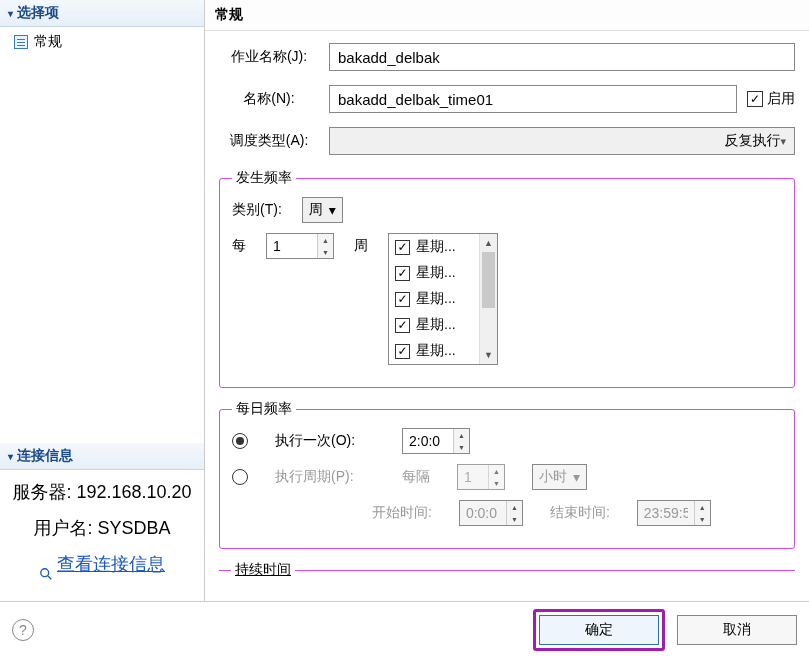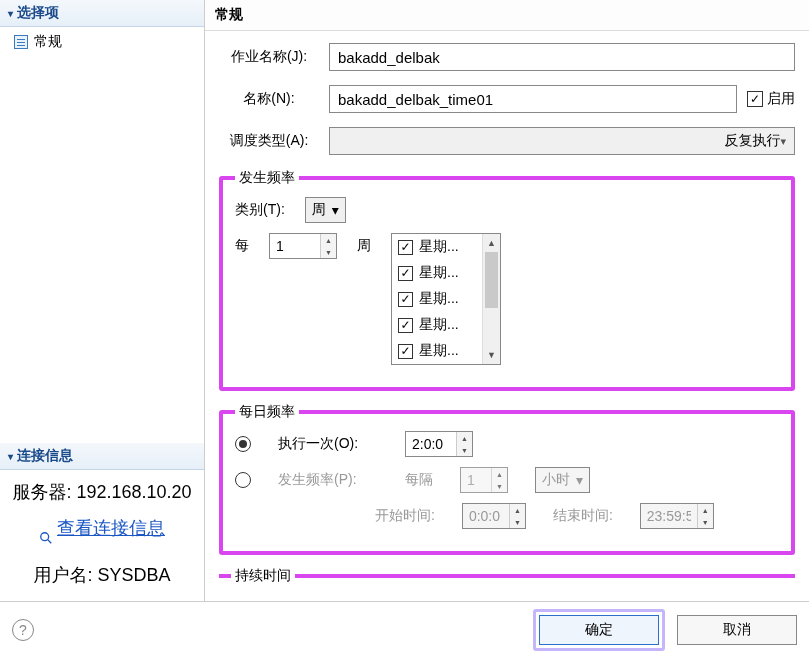--- a/index.html
+++ b/index.html
@@ -132,21 +132,21 @@
     .chk-box {
       width: 16px; height: 16px;
       border: 1px solid #333;
       display: inline-flex;
       align-items: center;
       justify-content: center;
       font-size: 12px;
       background: #fff;
     }
     fieldset {
-      border: 4px solid #d946ef;
+      border: 1px solid #d946ef;
       border-radius: 3px;
       padding: 10px 12px 12px 12px;
       margin-bottom: 12px;
     }
     legend {
       padding: 0 4px;
     }
     .inline-row {
       display: flex;
       align-items: center;
@@ -270,21 +270,21 @@
       align-items: center;
       justify-content: center;
       font-size: 14px;
       cursor: pointer;
     }
     .btn.primary {
       border: 1px solid #2a6fc9;
       background: #eef5fd;
     }
     .btn-highlight {
-      border: 3px solid #c4b5fd;
+      border: 3px solid #a21caf;
       padding: 3px;
       border-radius: 3px;
     }
     .help-icon {
       width: 22px; height: 22px;
       border: 1.5px solid #888;
       border-radius: 50%;
       display: inline-flex;
       align-items: center;
       justify-content: center;
@@ -309,33 +309,33 @@
     <div class="sidebar-section-header">
       <span class="disclosure">▾</span>
       <span>连接信息</span>
     </div>
     <div class="conn-info">
       <div>
         <span>服务器:</span>
         <span>192.168.10.20</span>
       </div>
       <div>
+        <span>用户名:</span>
+        <span>SYSDBA</span>
+      </div>
+      <div>
         <a href="#" class="conn-link">
           <span class="link-icon">
             <svg viewBox="0 0 16 16">
                 <circle cx="6.5" cy="6.5" r="4.5" fill="none" stroke="#1a56c4" stroke-width="1.5"></circle>
                 <line x1="10" y1="10" x2="14" y2="14" stroke="#1a56c4" stroke-width="1.5"></line>
               </svg>
           </span>
           <span>查看连接信息</span>
         </a>
-      </div>
-      <div>
-        <span>用户名:</span>
-        <span>SYSDBA</span>
       </div>
     </div>
   </div>
 
   <div class="content">
     <div class="content-header">常规</div>
     <div class="content-body">
       <div class="form-row">
         <div class="form-label">作业名称(J):</div>
         <input class="text-input" value="bakadd_delbak" style="">
@@ -416,21 +416,21 @@
           <div class="spinner">
             <input value="2:0:0" style="">
             <div class="arrows">
                 <span>▲</span>
                 <span>▼</span>
               </div>
           </div>
         </div>
         <div class="radio-row disabled">
           <span class="radio"></span>
-          <span style="width:100px;">发生频率(P):</span>
+          <span style="width:100px;">执行周期(P):</span>
           <span>每隔</span>
           <div class="spinner" style="opacity:.8;">
             <input style="width: 30px;" value="1">
             <div class="arrows">
                 <span>▲</span>
                 <span>▼</span>
               </div>
           </div>
           <div class="small-combo">
             <span>小时</span>
@@ -450,21 +450,21 @@
           <div class="spinner">
             <input style="width: 56px;" value="23:59:59">
             <div class="arrows">
                 <span>▲</span>
                 <span>▼</span>
               </div>
           </div>
         </div>
       </fieldset>
 
-      <fieldset style="border-bottom:none;border-left:none;border-right:none;border-radius:0;padding-bottom:0;margin-bottom:0;">
+      <fieldset style="border-bottom:none;border-left:none;border-right:none;border-radius:0;padding-bottom:0;margin-bottom:0;text-decoration:underline;">
         <legend>持续时间</legend>
       </fieldset>
     </div>
   </div>
 </div>
 
 <div class="footer">
   <span class="help-icon">?</span>
   <div class="spacer"></div>
   <div class="btn-highlight">

